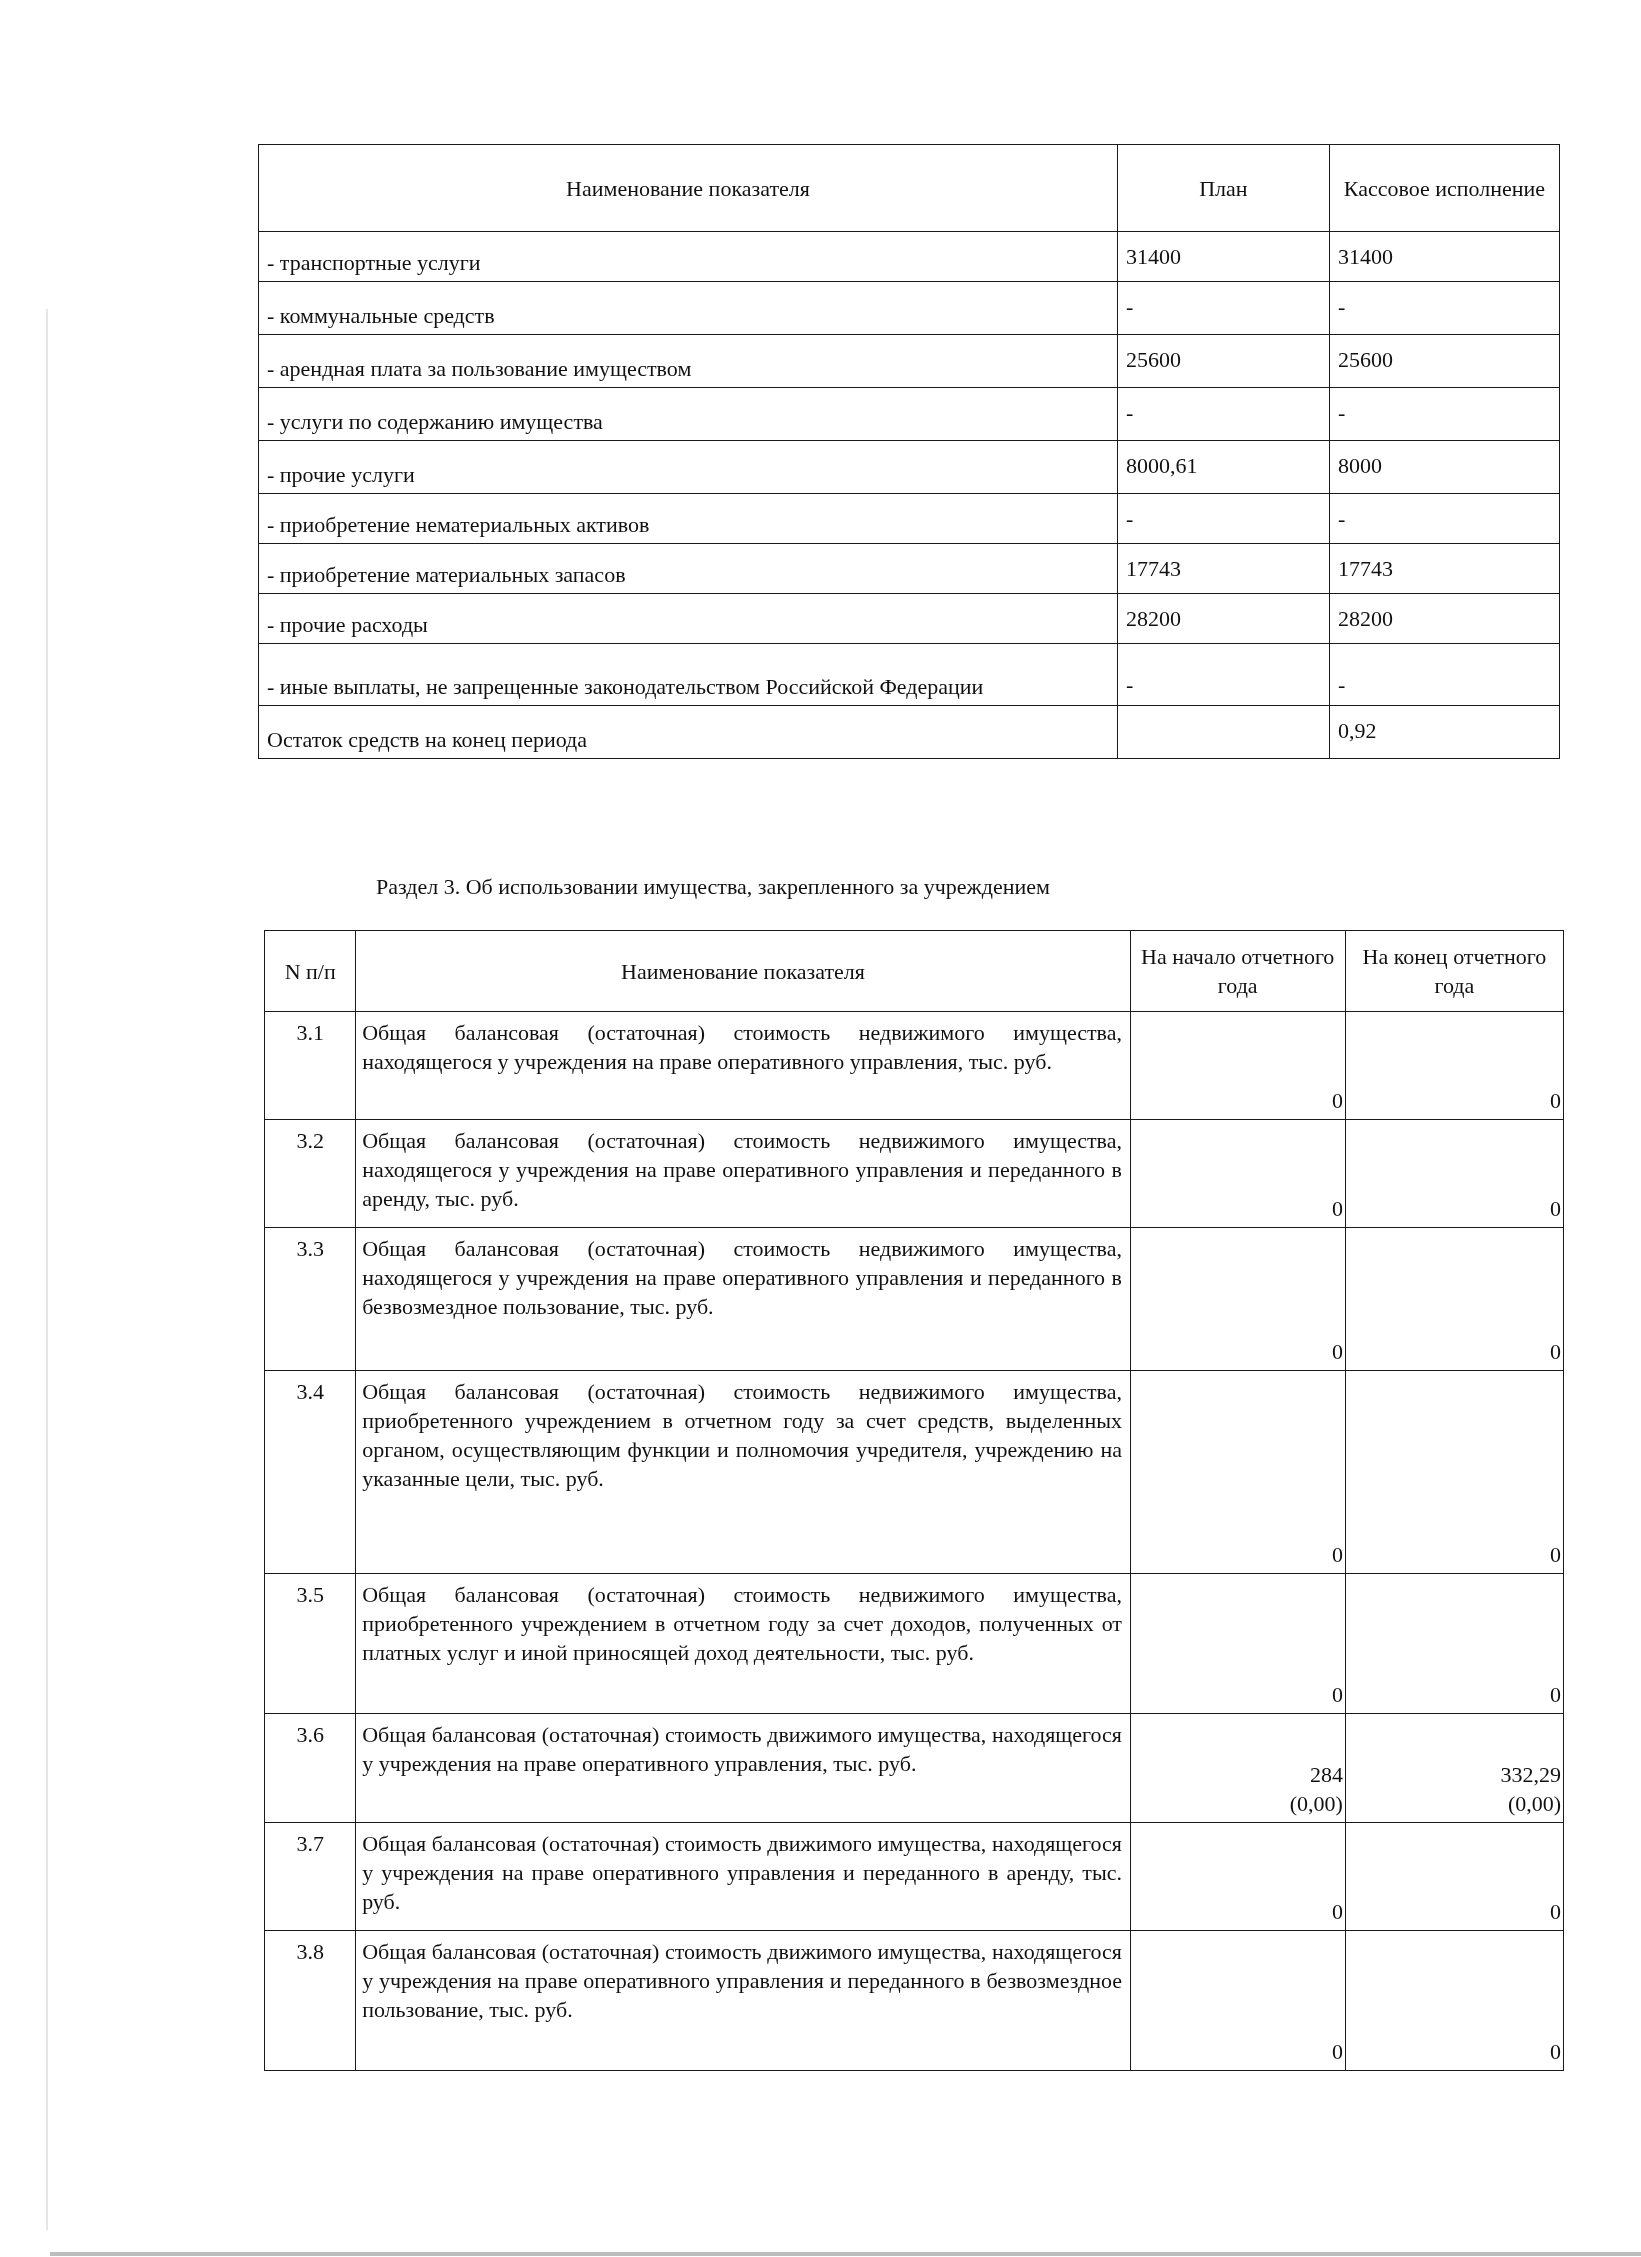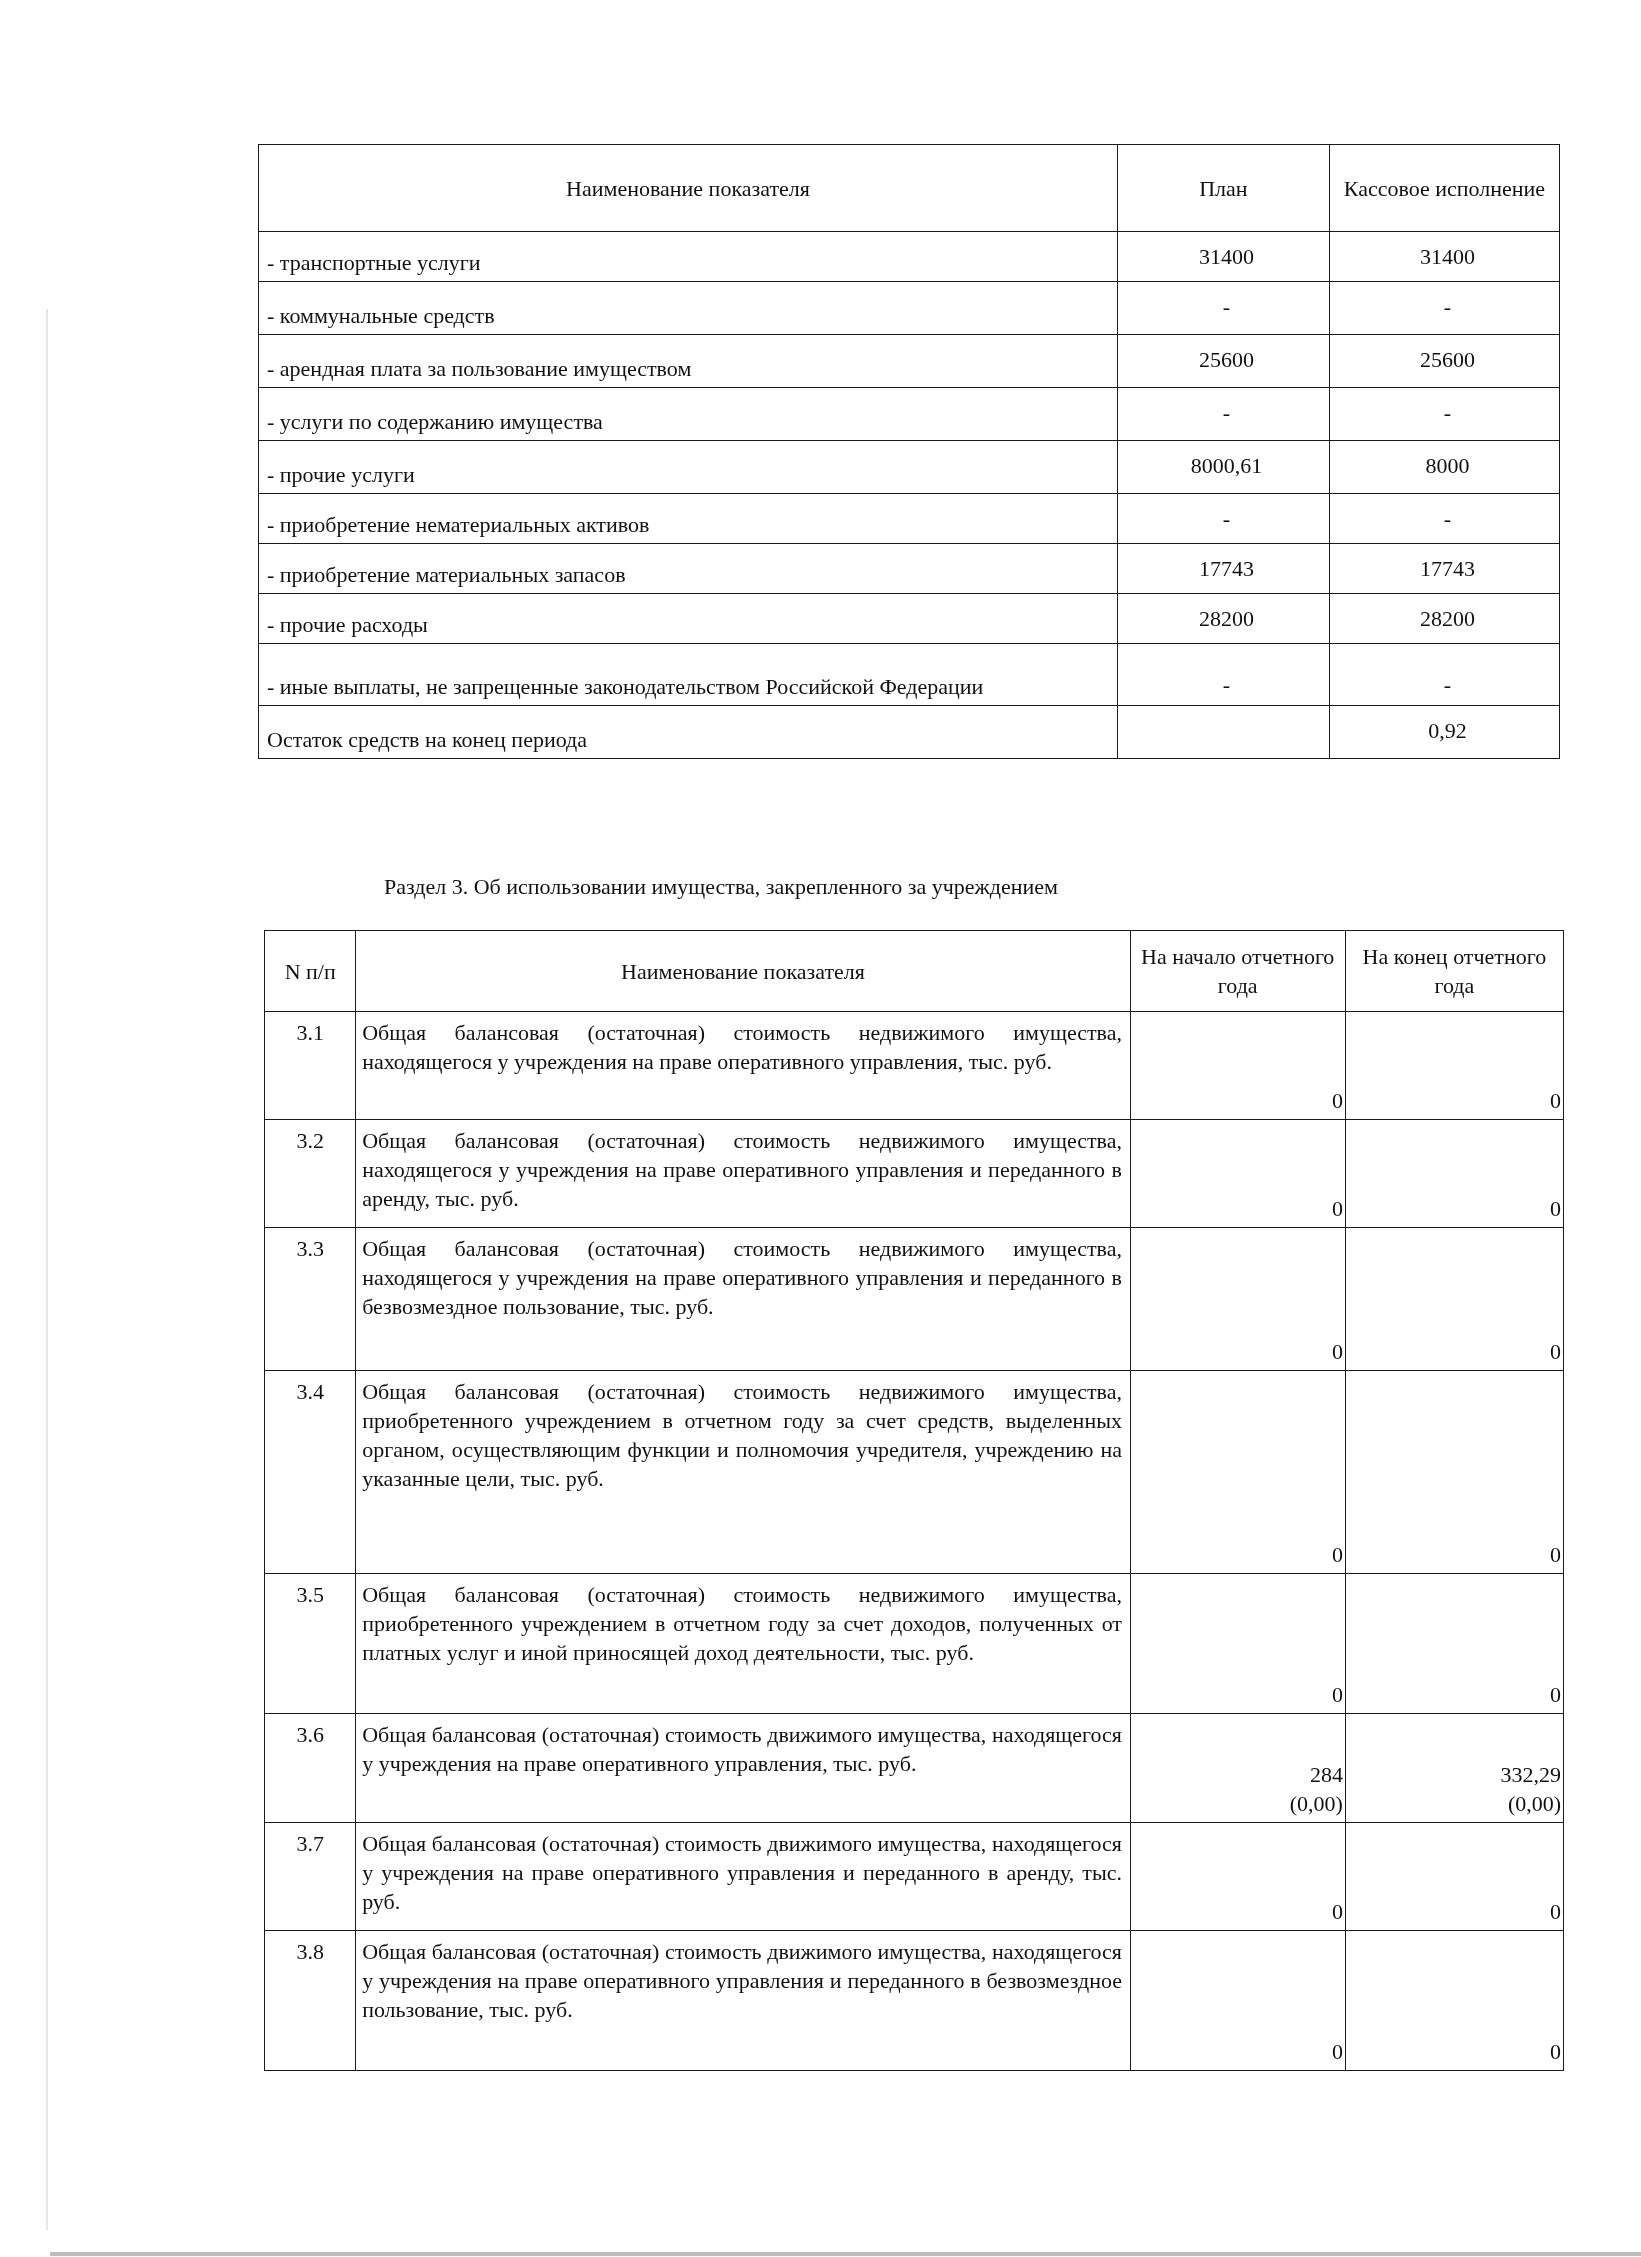--- a/index.html
+++ b/index.html
@@ -8,24 +8,24 @@
   .scan-edge-left { position:absolute; left:46px; top:309px; width:1.9px; height:1921px; background:#e6e6e6; }
   .scan-edge-bottom { position:absolute; left:50px; top:2252px; width:1591px; height:3.9px; background:#bdbdbd; }
   table { position:absolute; border-collapse:collapse; table-layout:fixed; }
   td, th { border:1.9px solid #1a1a1a; font-weight:normal; font-size:22px; line-height:29px; padding:0 3.9px; }
   #t1 { left:258px; top:144px; width:1302px; }
   #t1 .c-name { width:855px; }
   #t1 .c-plan { width:211px; }
   #t1 .c-fact { width:229px; }
   #t1 thead th { height:86px; text-align:center; vertical-align:middle; }
   #t1 tbody td { vertical-align:bottom; padding-bottom:3.9px;padding-left:8px; }
-  #t1 tbody td.num { text-align:center; vertical-align:top; padding-top:9.7px; padding-right:1.9px; }
+  #t1 tbody td.num { text-align:left; vertical-align:top; padding-top:9.7px; padding-right:1.9px; }
   #t1 tbody td.num.bottom { vertical-align:bottom; padding-top:0; padding-bottom:5.8px; }
   #t1 tbody td.name.justify { text-align:justify; text-align-last:left; }
-  .title3 { position:absolute; left:384px; top:872px; font-size:22px; line-height:29px;font-family:Liberation Serif, serif; }
+  .title3 { position:absolute; left:376px; top:872px; font-size:22px; line-height:29px;font-family:Liberation Serif, serif; }
   #t2 { left:264px; top:930px; width:1300px;border-radius:27px; }
   #t2 .c-no { width:90px; }
   #t2 .c-name { width:763px; }
   #t2 .c-start { width:212px; }
   #t2 .c-end { width:215px; }
   #t2 thead th { height:80px; text-align:center; vertical-align:middle; }
   #t2 tbody td { vertical-align:top; padding-top:5.8px;text-align:center; }
   #t2 tbody td.name { text-align:justify; text-align-last:left; padding-left:5.8px; padding-right:7.7px; }
   #t2 tbody td.num { text-align:right; vertical-align:bottom; padding-bottom:3.9px; padding-right:1.9px; white-space:pre-line; }
   .r-a { height:53px; } .r-b { height:50px; }

